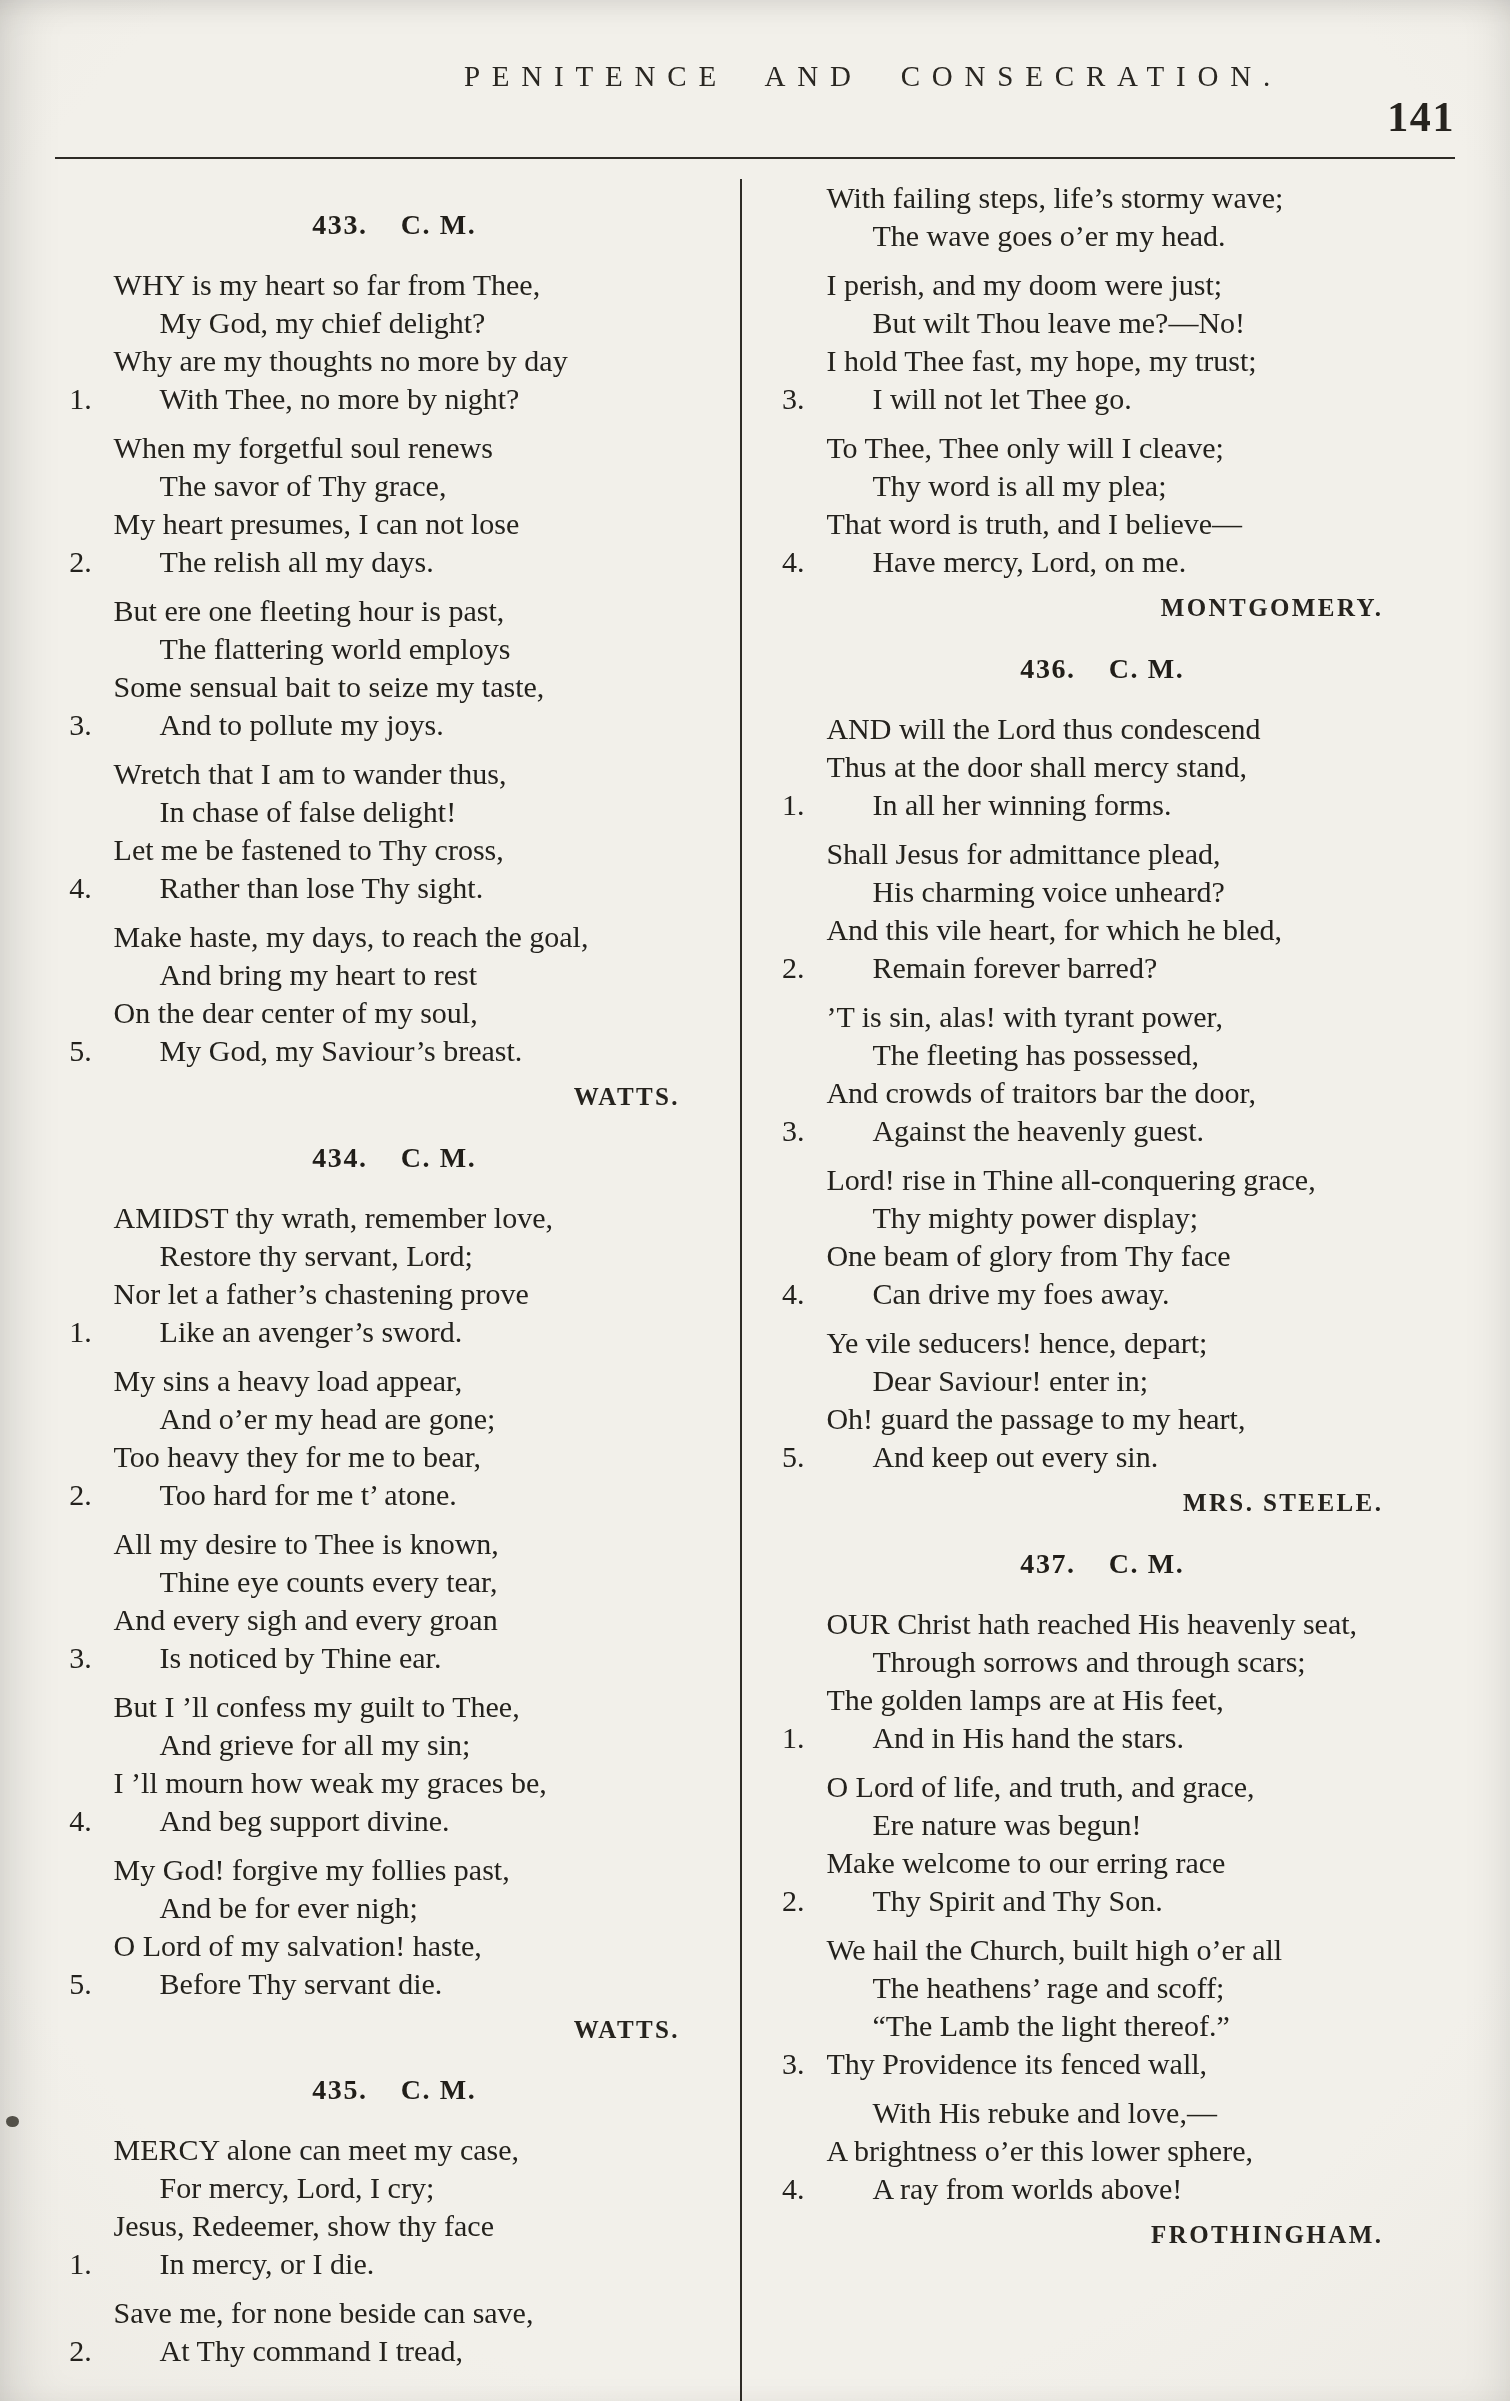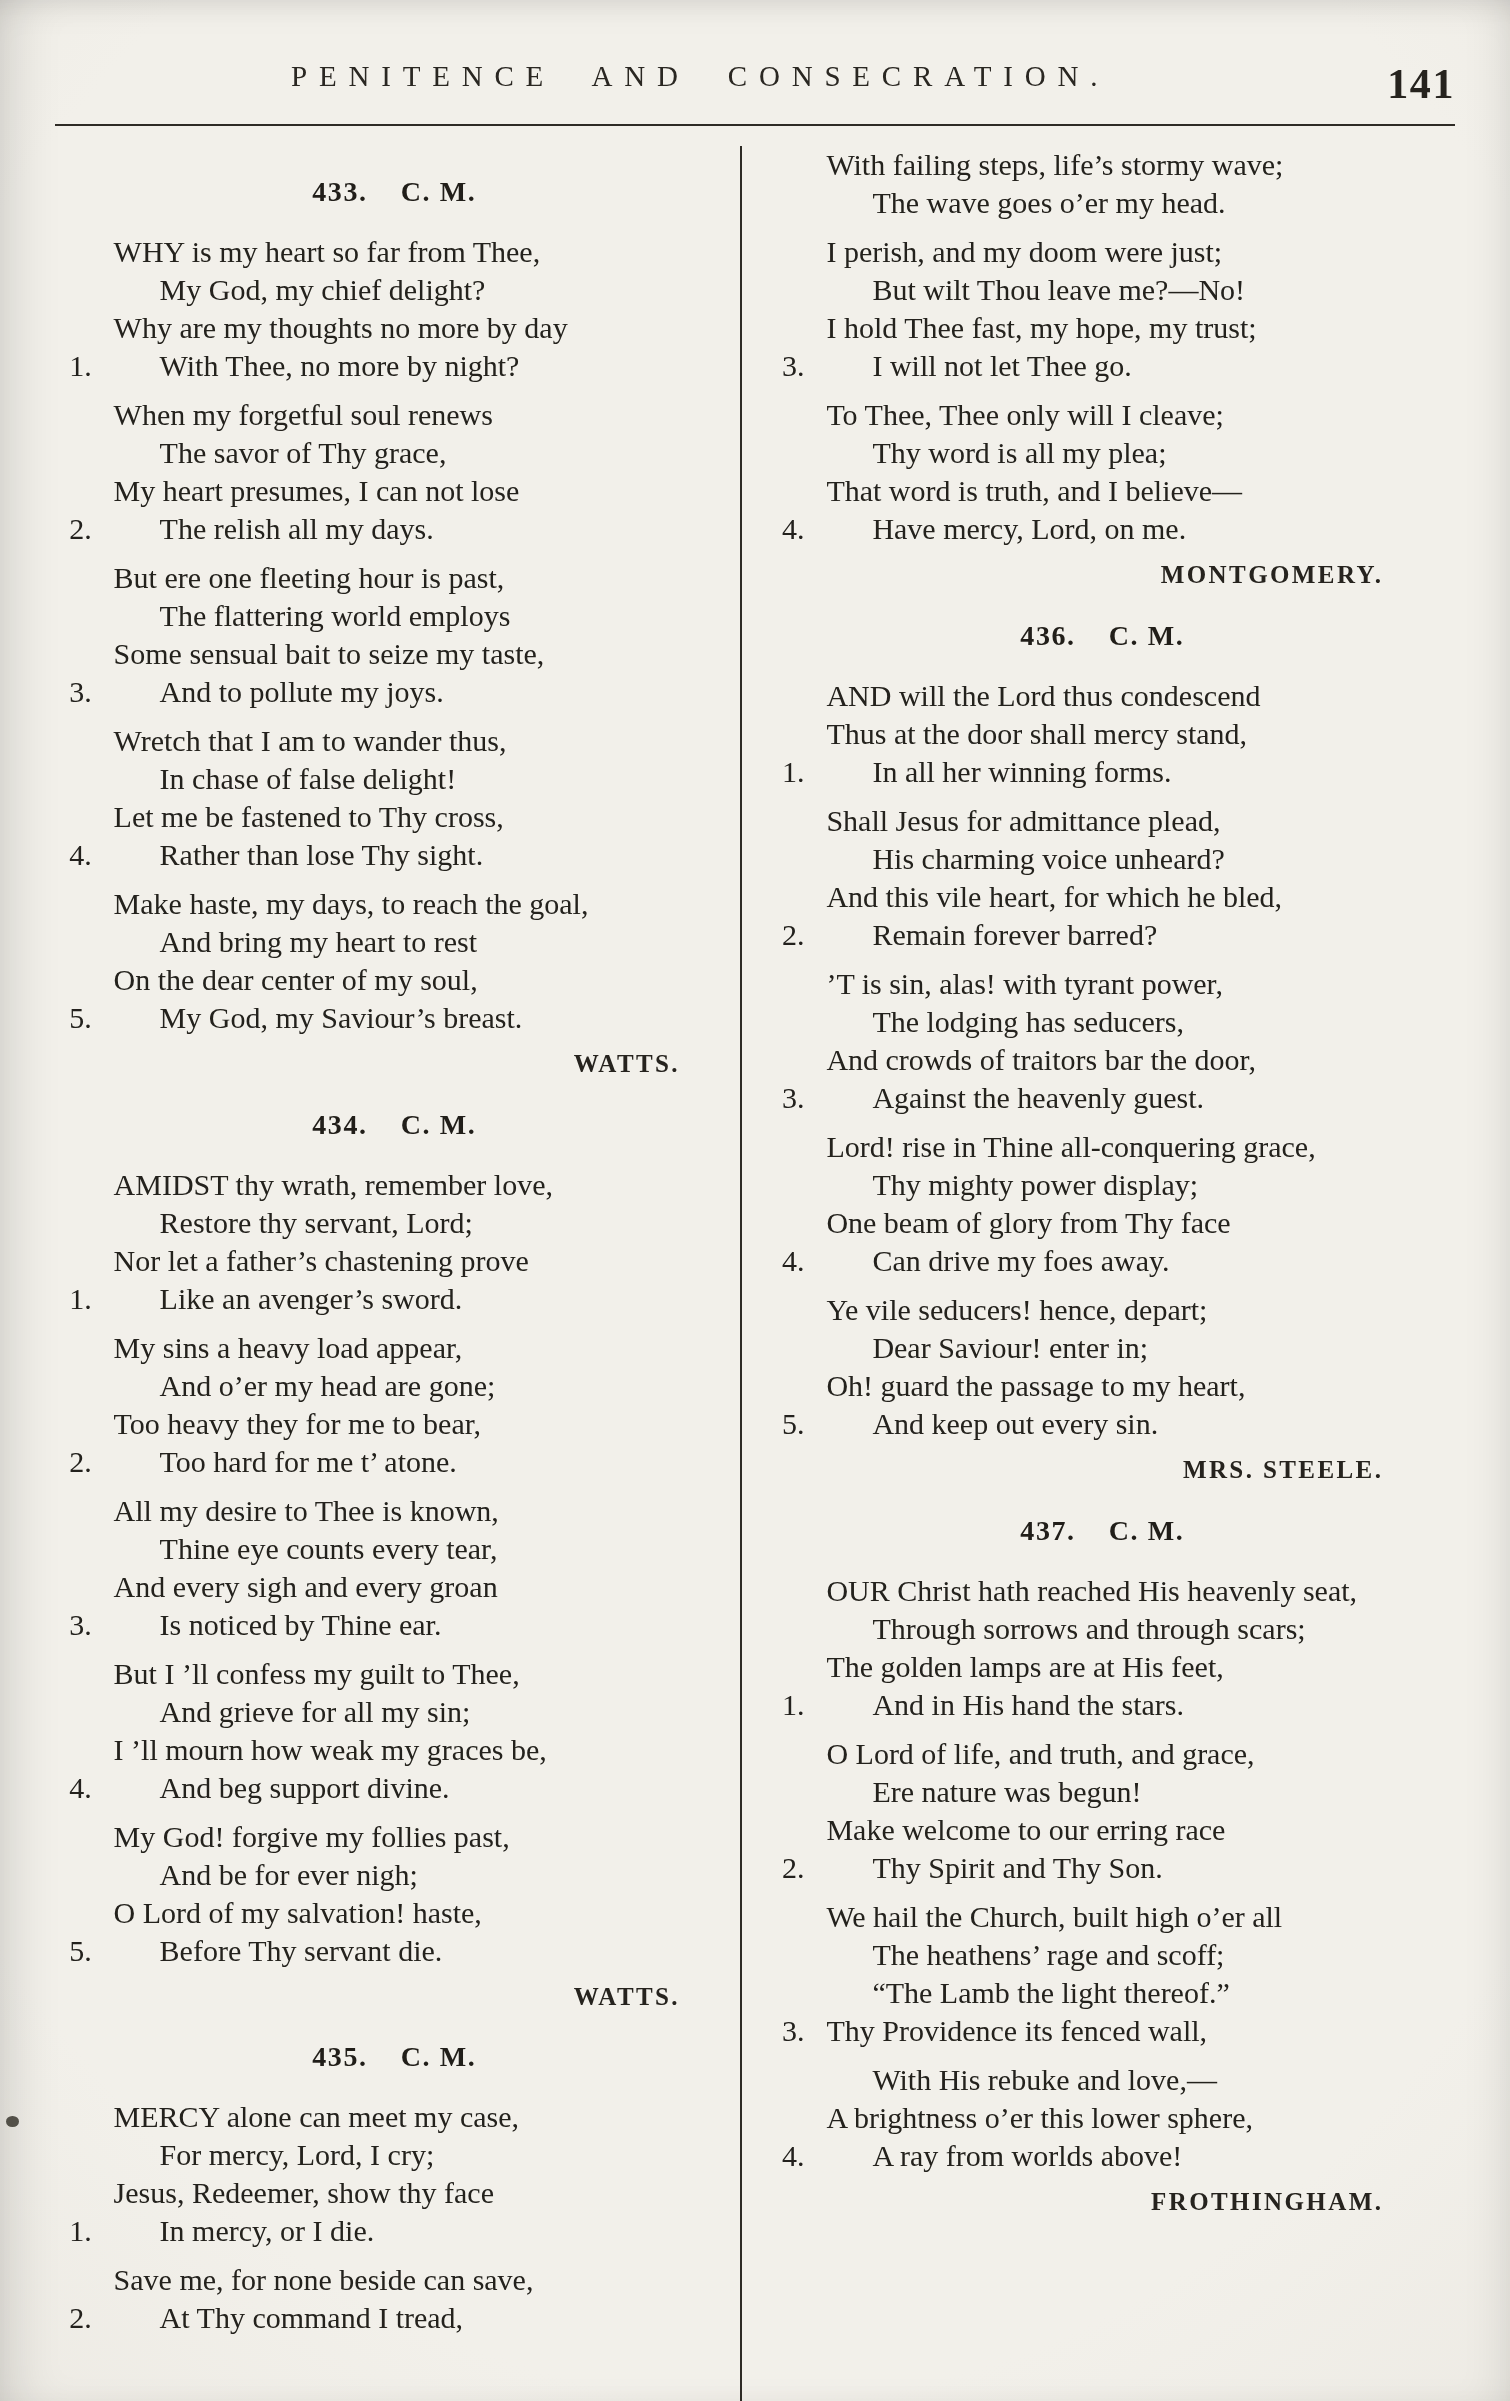--- a/index.html
+++ b/index.html
@@ -12,21 +12,21 @@
     height: 2401px;
     padding: 60px 55px 0;
     color: #23211d;
     background: radial-gradient(120% 100% at 50% 45%, #f2f0ea 55%, #e8e5de 85%, #dbd8d1 100%);
     box-shadow: inset 36px 0 55px -30px rgba(0,0,0,0.16),
                 inset -28px 0 47px -27px rgba(0,0,0,0.12),
                 inset 0 23.6px 39px -23.6px rgba(0,0,0,0.10);
     overflow: hidden;
   }
 
-  .header-row { display: flex; align-items: flex-start; }
+  .header-row { display: flex; align-items: center; flex-direction: column; }
   .running-head {
     font-size: 29px;
     letter-spacing: 11.8px;
     word-spacing: 19px;
     margin-left: 236px;
     color: #2a2722;
     white-space: nowrap;
   }
   .page-number {
     margin-left: auto;
@@ -263,21 +263,21 @@
             <div class="line indent-0">Shall Jesus for admittance plead,</div>
             <div class="line indent-1">His charming voice unheard?</div>
             <div class="line indent-0">And this vile heart, for which he bled,</div>
             <div class="line indent-1">Remain forever barred?</div>
           </div>
         </div>
         <div class="verse">
           <div class="verse-num">3.</div>
           <div class="verse-lines">
             <div class="line indent-0">’T is sin, alas! with tyrant power,</div>
-            <div class="line indent-1">The lodging has seducers,</div>
+            <div class="line indent-1">The fleeting has possessed,</div>
             <div class="line indent-0">And crowds of traitors bar the door,</div>
             <div class="line indent-1">Against the heavenly guest.</div>
           </div>
         </div>
         <div class="verse">
           <div class="verse-num">4.</div>
           <div class="verse-lines">
             <div class="line indent-0">Lord! rise in Thine all-conquering grace,</div>
             <div class="line indent-1">Thy mighty power display;</div>
             <div class="line indent-0">One beam of glory from Thy face</div>

